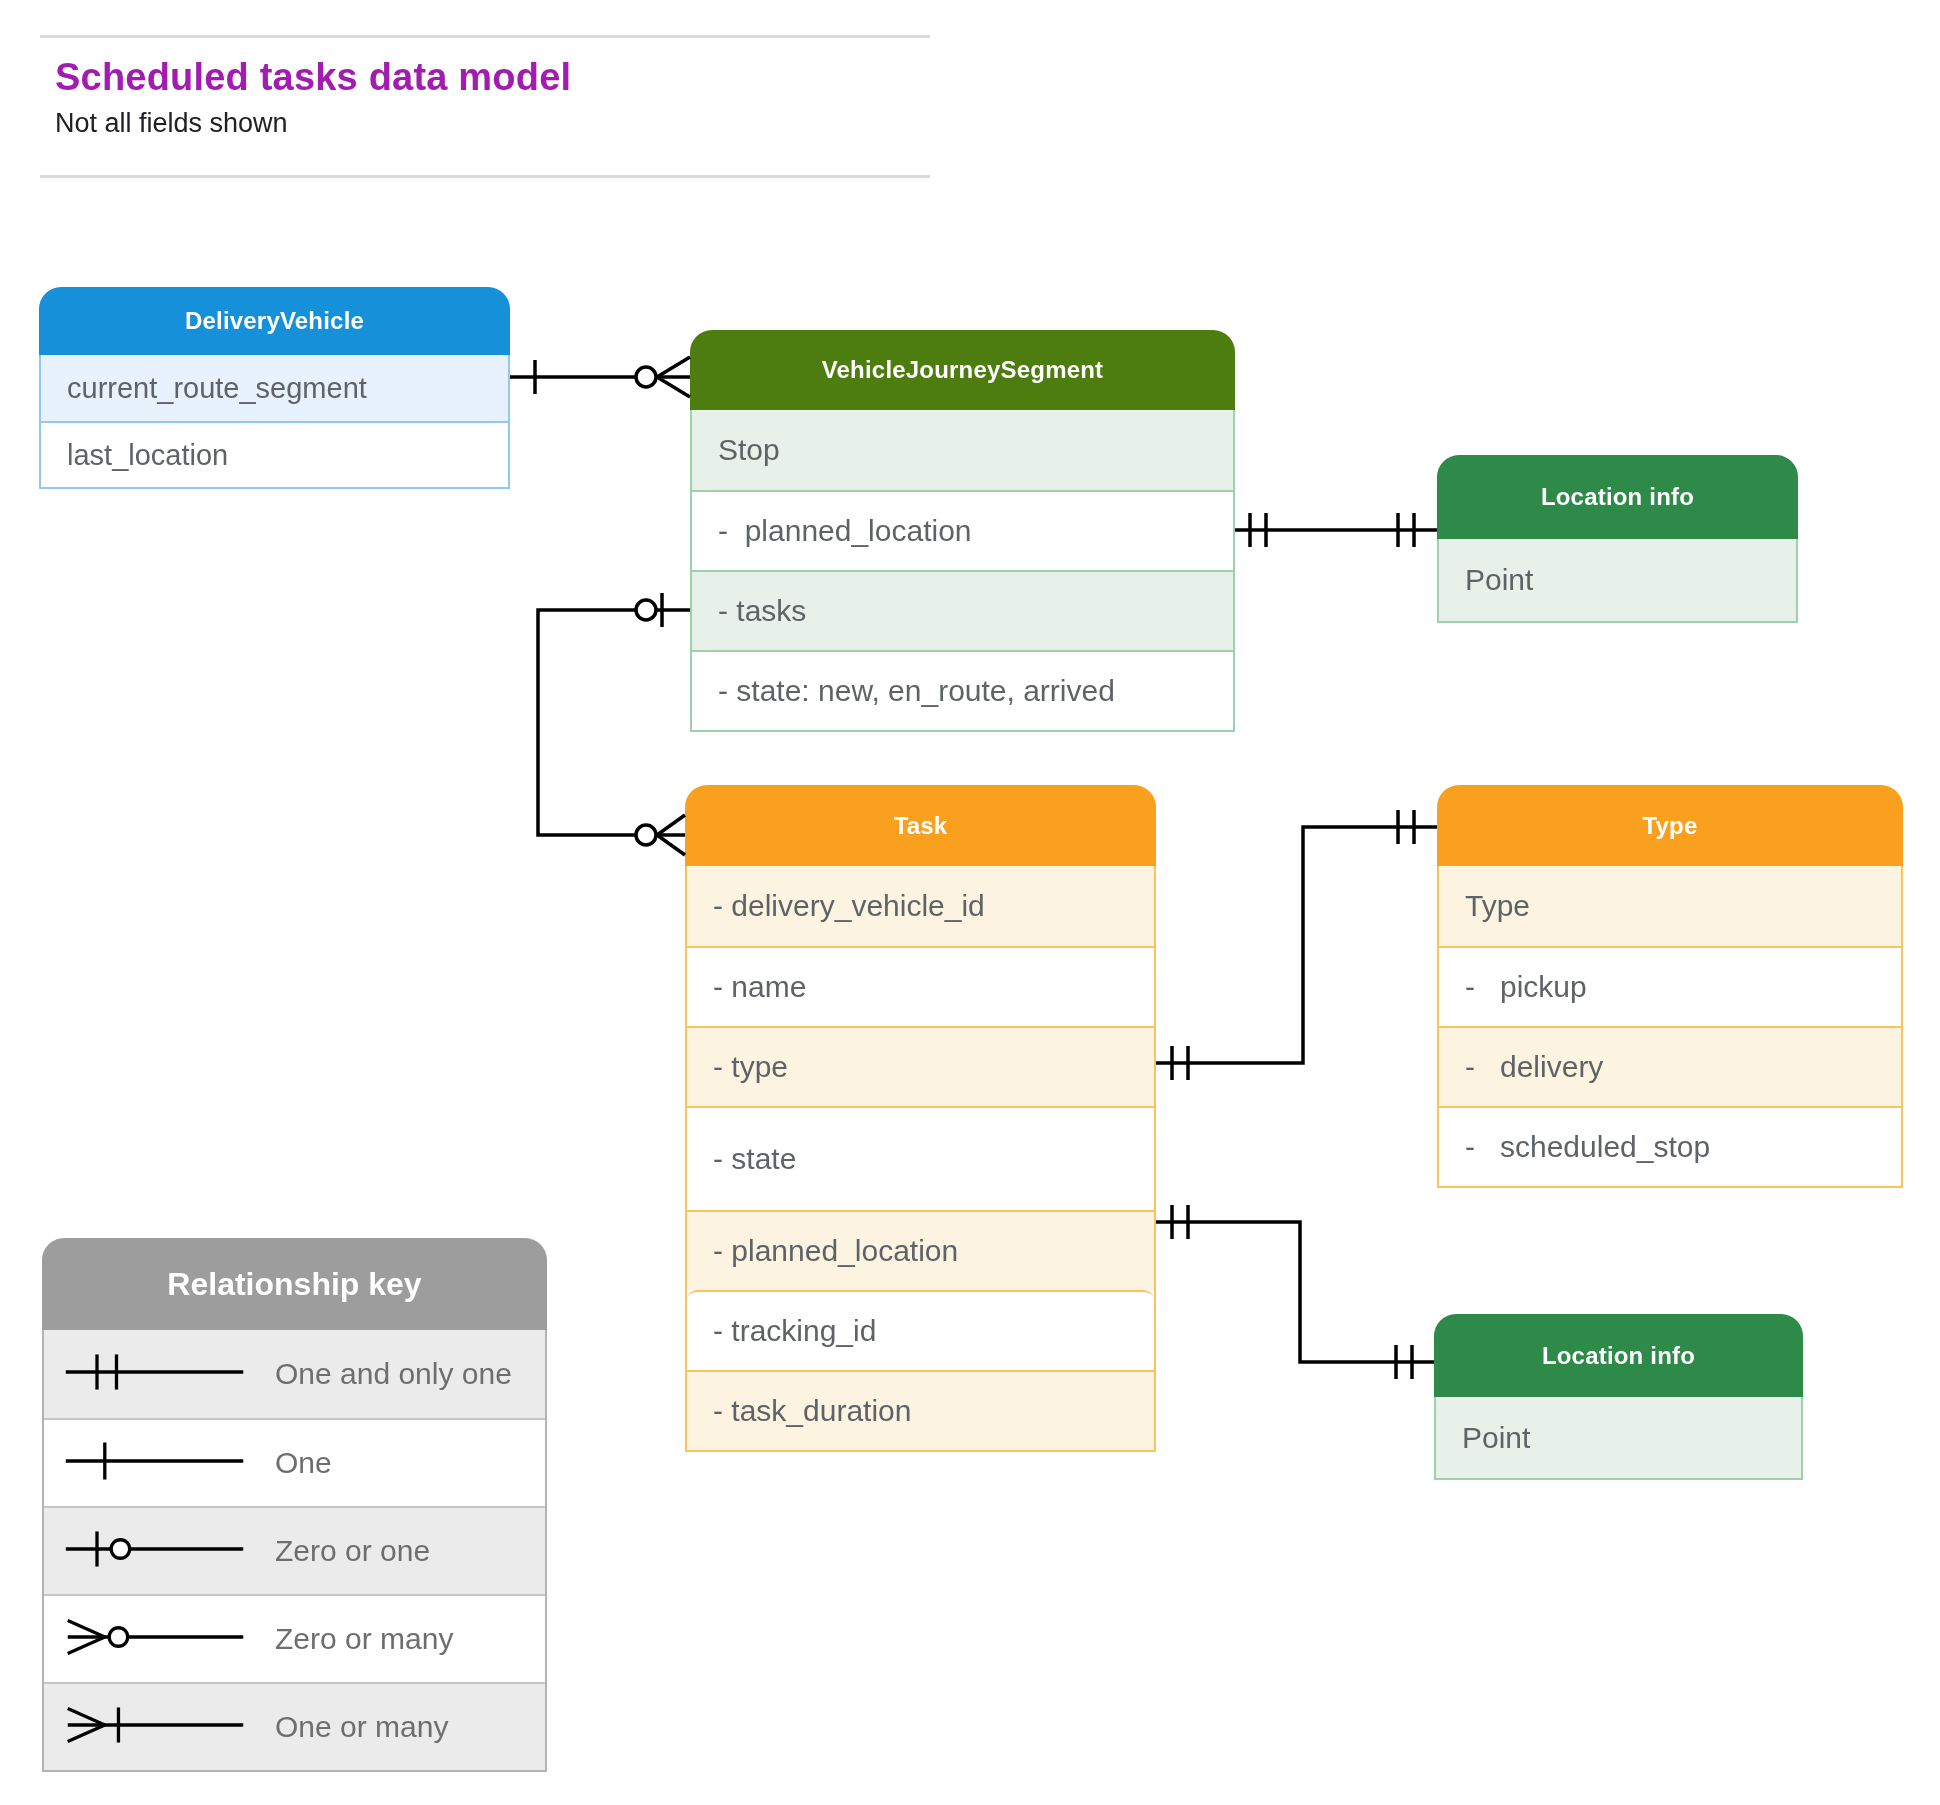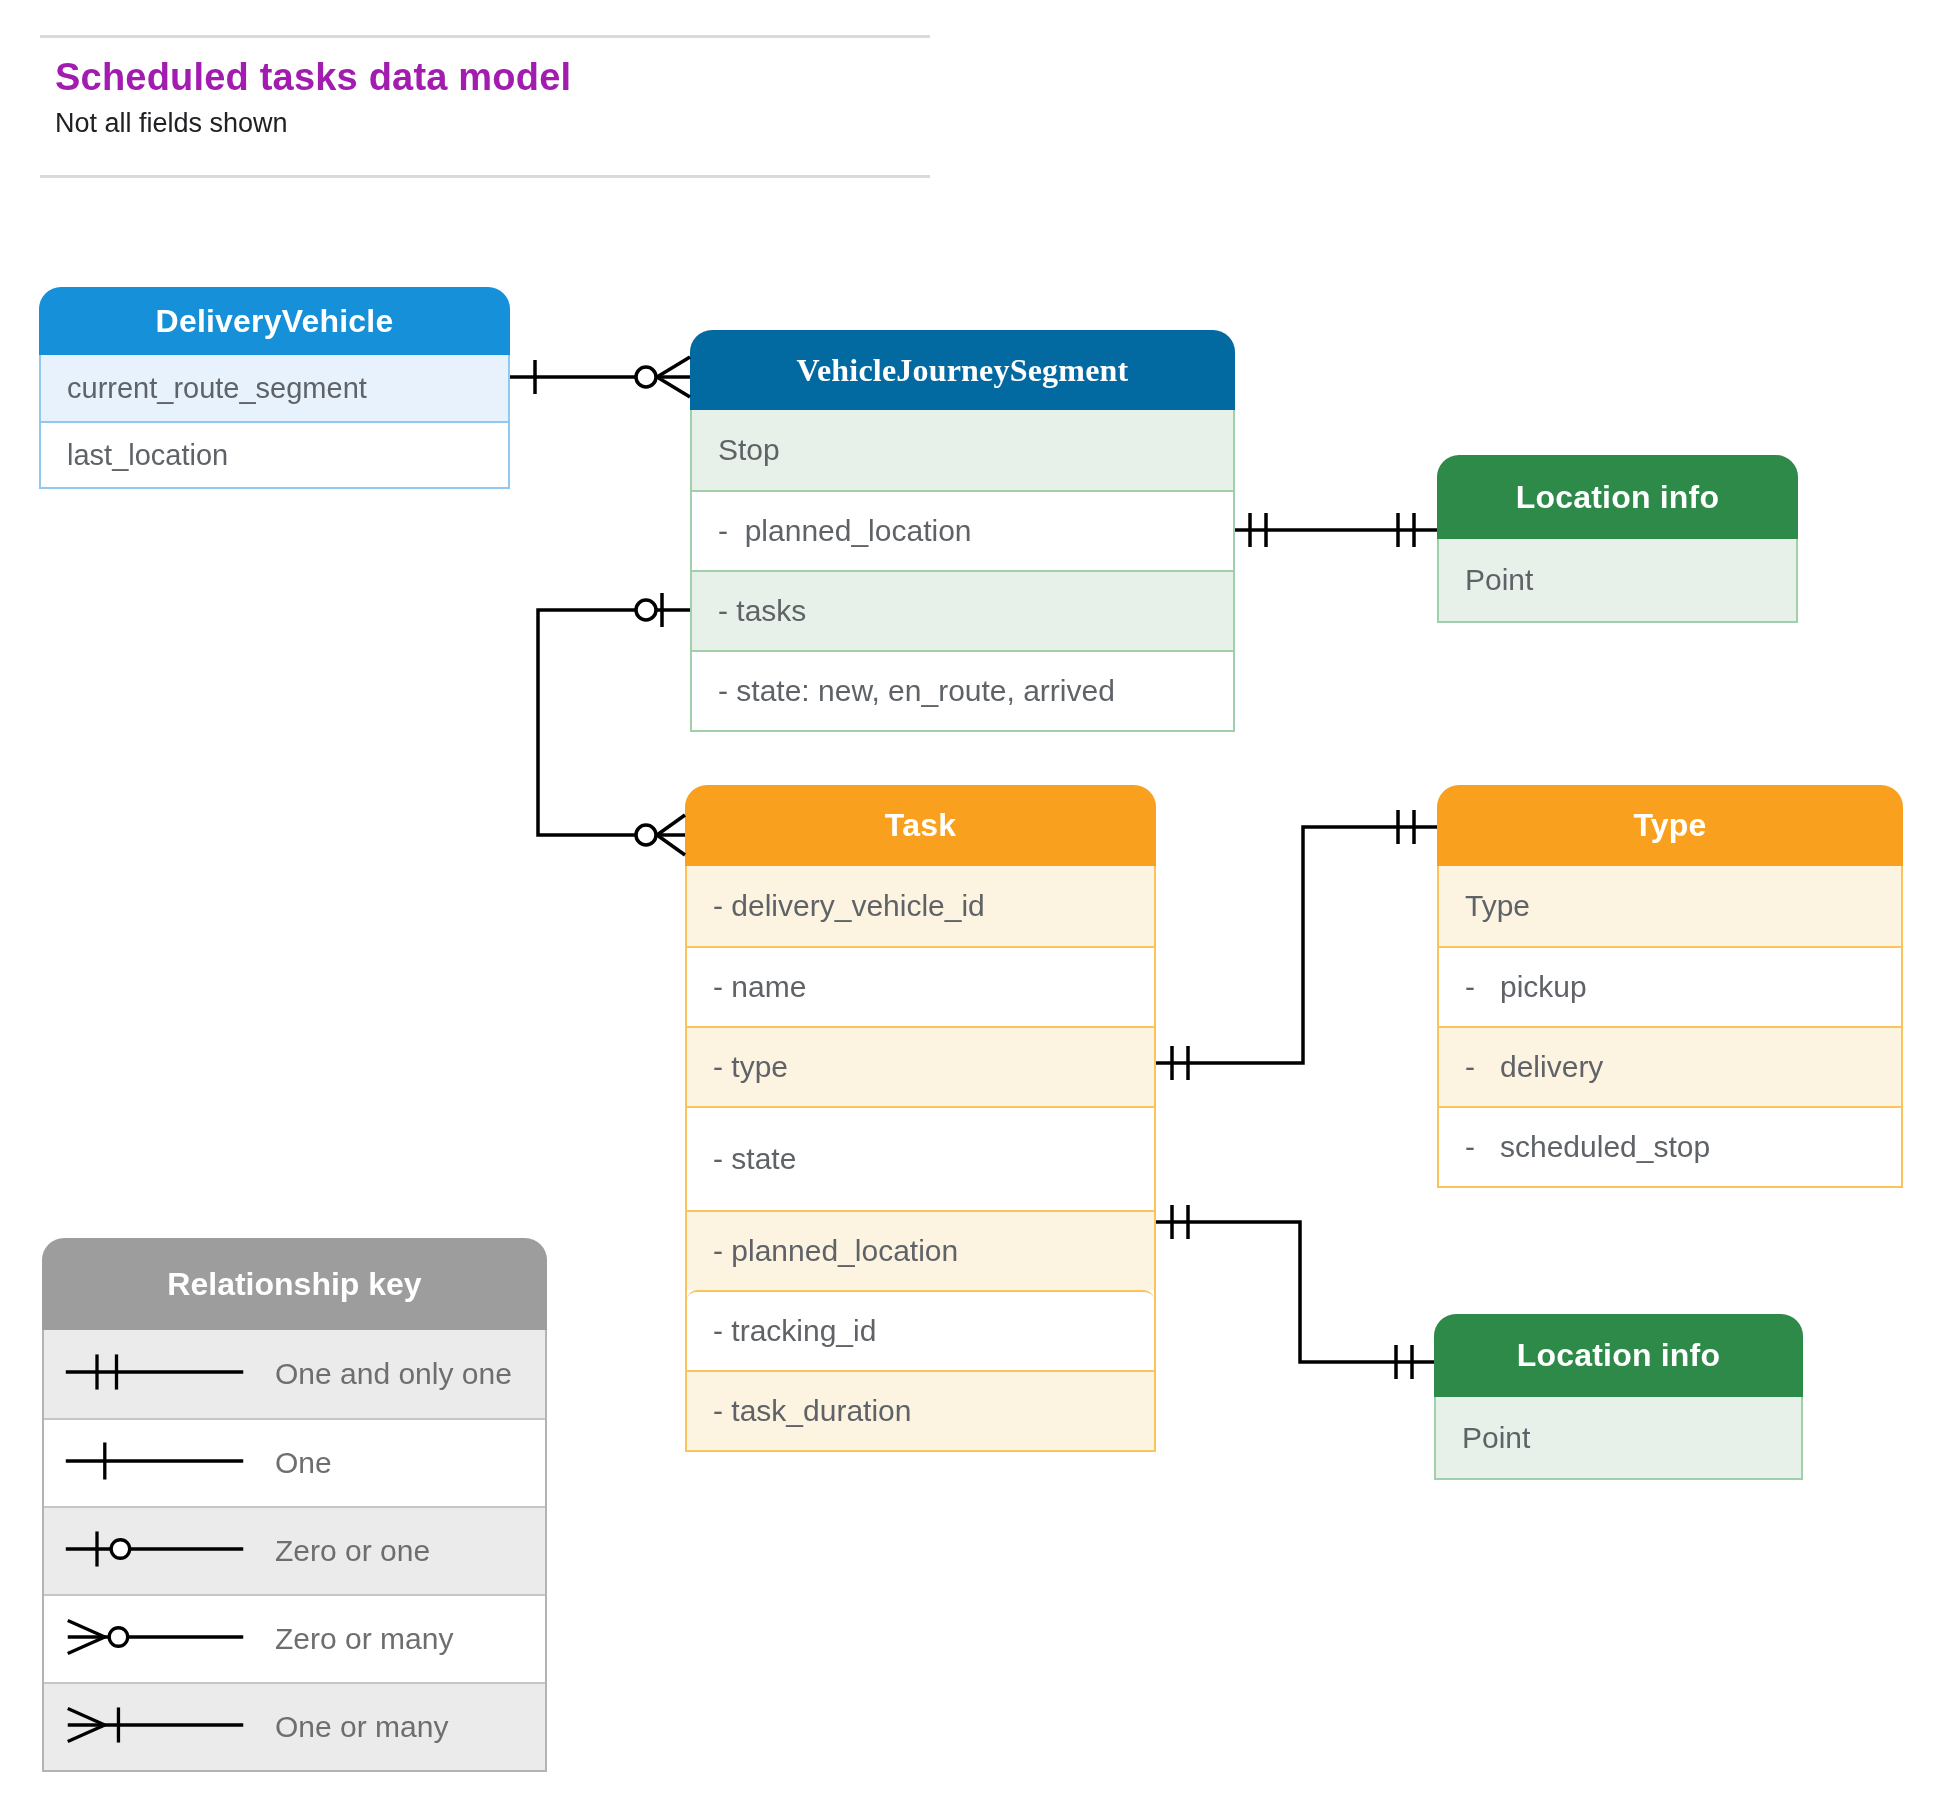--- a/index.html
+++ b/index.html
@@ -17,21 +17,21 @@
     position:absolute;left:55px;top:56px;margin:0;
     font-size:38px;font-weight:700;color:#a21caf;letter-spacing:0.2px;
   }
   .page-subtitle{
     position:absolute;left:55px;top:108px;margin:0;
     font-size:27px;font-weight:400;color:#202124;
   }
   .entity{position:absolute;z-index:1;}
   .entity-header{
     border-radius:22px 22px 0 0;
-    color:#ffffff;font-weight:700;font-size:32px;
+    color:#ffffff;font-weight:700;font-size:24px;
     display:flex;align-items:center;justify-content:center;
     letter-spacing:0.2px;
   }
   .entity-body{border-style:solid;border-width:0 2px 2px 2px;background:#fff;}
   .entity-row{
     box-sizing:border-box;
     display:flex;align-items:center;
     padding-left:26px;
     color:#5f6368;
     white-space:pre;
@@ -105,21 +105,21 @@
 
   <div id="entities">
       <div class="entity" style="left: 39px; top: 287px; width: 471px;">
         <div class="entity-header" style="background: rgb(21, 144, 217); height: 68px;">DeliveryVehicle</div>
         <div class="entity-body" style="border-color: rgb(146, 199, 240);">
           <div class="entity-row" style="height: 66px; font-size: 29px; background: rgb(232, 242, 252); border-top-color: rgb(146, 199, 240); color: rgb(95, 99, 104);">current_route_segment</div>
           <div class="entity-row" style="height: 66px; font-size: 29px; background: rgb(255, 255, 255); border-top-color: rgb(146, 199, 240); color: rgb(95, 99, 104);">last_location</div>
         </div>
       </div>
       <div class="entity" style="left: 690px; top: 330px; width: 545px;">
-        <div class="entity-header" style="background: #0369a1; height: 80px; font-family: Liberation Serif, serif;">VehicleJourneySegment</div>
+        <div class="entity-header" style="background: #4d7c0f; height: 80px;">VehicleJourneySegment</div>
         <div class="entity-body" style="border-color: rgb(160, 207, 172);">
           <div class="entity-row" style="height: 80px; font-size: 30px; background: rgb(231, 241, 233); border-top-color: rgb(160, 207, 172); color: rgb(95, 99, 104);">Stop</div>
           <div class="entity-row" style="height: 80px; font-size: 30px; background: rgb(255, 255, 255); border-top-color: rgb(160, 207, 172); color: rgb(95, 99, 104);">-  planned_location</div>
           <div class="entity-row" style="height: 80px; font-size: 30px; background: rgb(231, 241, 233); border-top-color: rgb(160, 207, 172); color: rgb(95, 99, 104);">- tasks</div>
           <div class="entity-row" style="height: 80px; font-size: 30px; background: rgb(255, 255, 255); border-top-color: rgb(160, 207, 172); color: rgb(95, 99, 104);">- state: new, en_route, arrived</div>
         </div>
       </div>
       <div class="entity" style="left: 1437px; top: 455px; width: 361px;">
         <div class="entity-header" style="background: rgb(46, 138, 73); height: 84px;">Location info</div>
         <div class="entity-body" style="border-color: rgb(160, 207, 172);">

